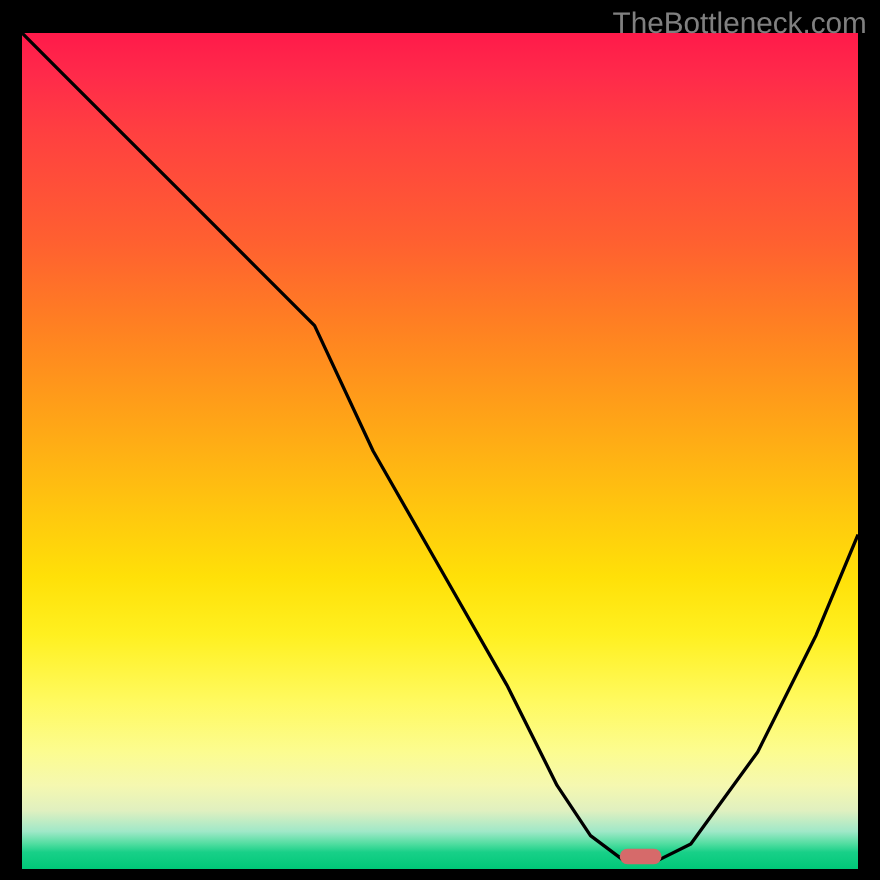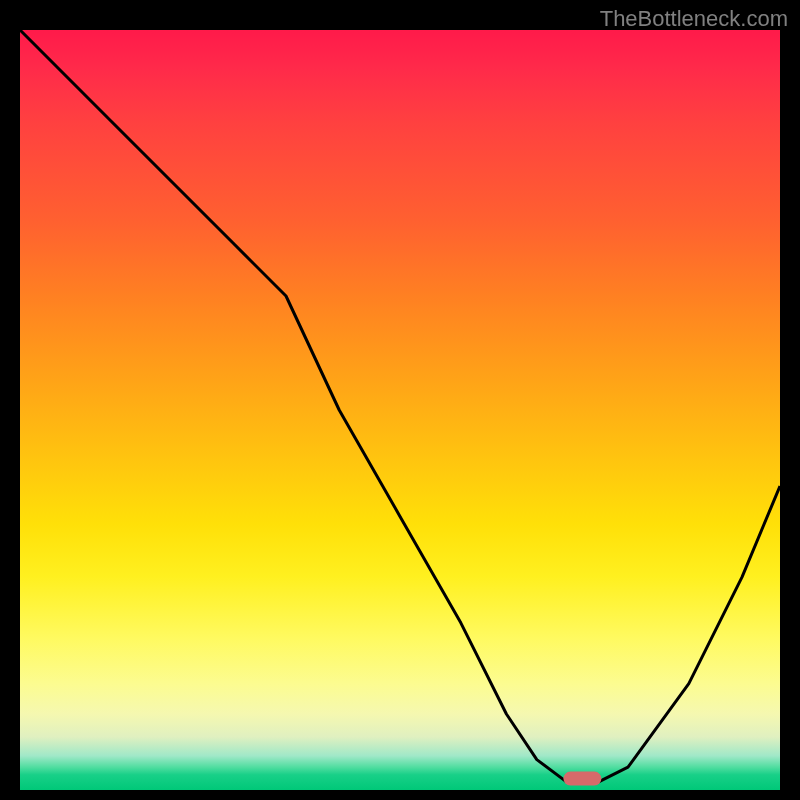--- a/index.html
+++ b/index.html
@@ -8,21 +8,21 @@
     height: 800px;
     background: #000;
     position: relative;
     font-family: Arial, sans-serif;
   }
   .watermark {
     position: absolute;
     top: 6px;
     right: 12px;
     color: #808080;
-    font-size: 22px;
+    font-size: 27px;
     font-weight: 500;
     z-index: 10;
   }
   .plot-frame {
     position: absolute;
     top: 30px;
     left: 20px;
     width: 760px;
     height: 760px;
     background: #000;

